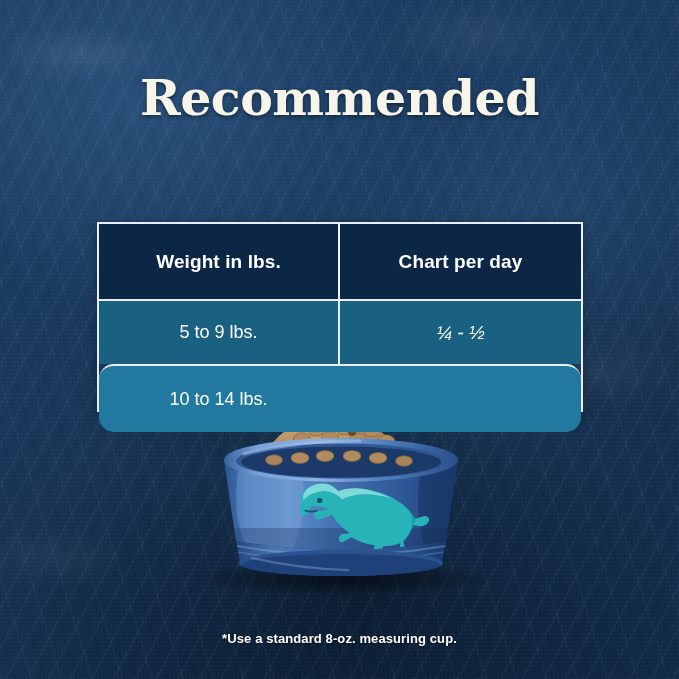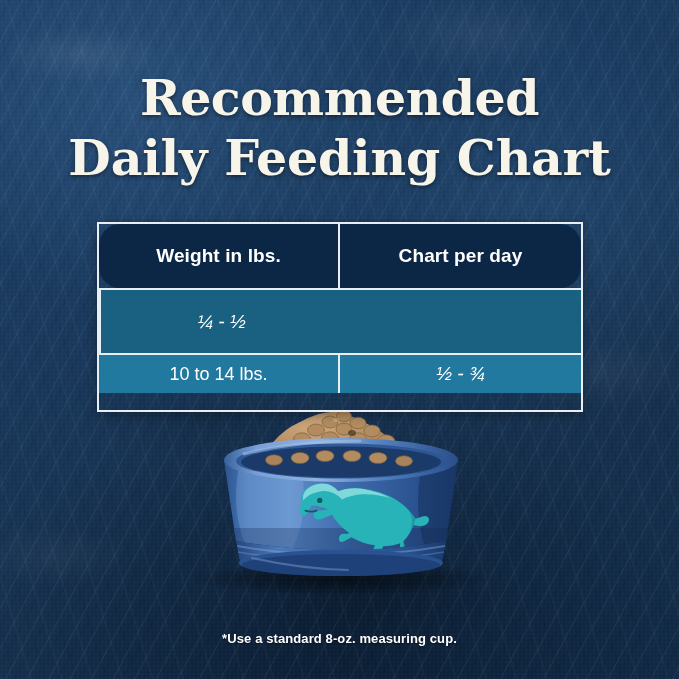--- a/index.html
+++ b/index.html
@@ -95,23 +95,23 @@
     display: flex;
     flex-direction: column;
     z-index: 6;
     box-shadow: 0 3px 10px rgba(0,0,0,0.30);
   }
   .trow {
     display: flex;
     flex: 0 0 auto;
     width: 100%;
   }
-  .trow.head { height: 64px; background: #0c2745; border-radius: 21px; }
+  .trow.head { height: 75px; background: #0c2745; }
   .trow.r0   { height: 65px; background: #1a6181; border-top: 2px solid #e9eef2; }
-  .trow.r1   { height: 40px; background: #2179a0; border-top: 2px solid #e9eef2; }
+  .trow.r1   { height: 68px; background: #2179a0; border-top: 2px solid #e9eef2; border-radius: 15px; }
 
   .tcell {
     display: flex;
     align-items: center;
     justify-content: center;
     color: #ffffff;
     text-align: center;
   }
   .tcell.c0 { width: 239px; }
   .tcell.c1 { width: 243px; border-left: 2px solid #e9eef2; }
@@ -149,37 +149,36 @@
 <body>
 
 <div id="poster">
 
   <div class="tex tex-streaks"></div>
   <div class="tex tex-mottle"></div>
   <div class="tex tex-grain"></div>
 
   <div id="title">
     <span class="tline tline1">Recommended</span>
-    <span class="tline tline2">Daily Feeding Chart</span>
   </div>
 
   <div id="table">
 
     <div class="trow head">
       <div class="tcell c0">Weight in lbs.</div>
       <div class="tcell c1">Chart per day</div>
     </div>
 
     <div class="trow r0">
+      <div class="tcell c0">5 to 9 lbs.</div>
       <div class="tcell c1">¼ - ½</div>
     </div>
 
     <div class="trow r1">
       <div class="tcell c0">10 to 14 lbs.</div>
-      <div class="tcell c1">½ - ¾</div>
     </div>
 
   </div>
 
   <div id="bowl-scene">
     <svg width="679" height="200" viewBox="0 0 679 200">
       <defs>
         <linearGradient id="gBowl" x1="0" y1="0" x2="1" y2="0">
           <stop offset="0" stop-color="#2b558f"></stop>
           <stop offset="0.10" stop-color="#4878b9"></stop>

